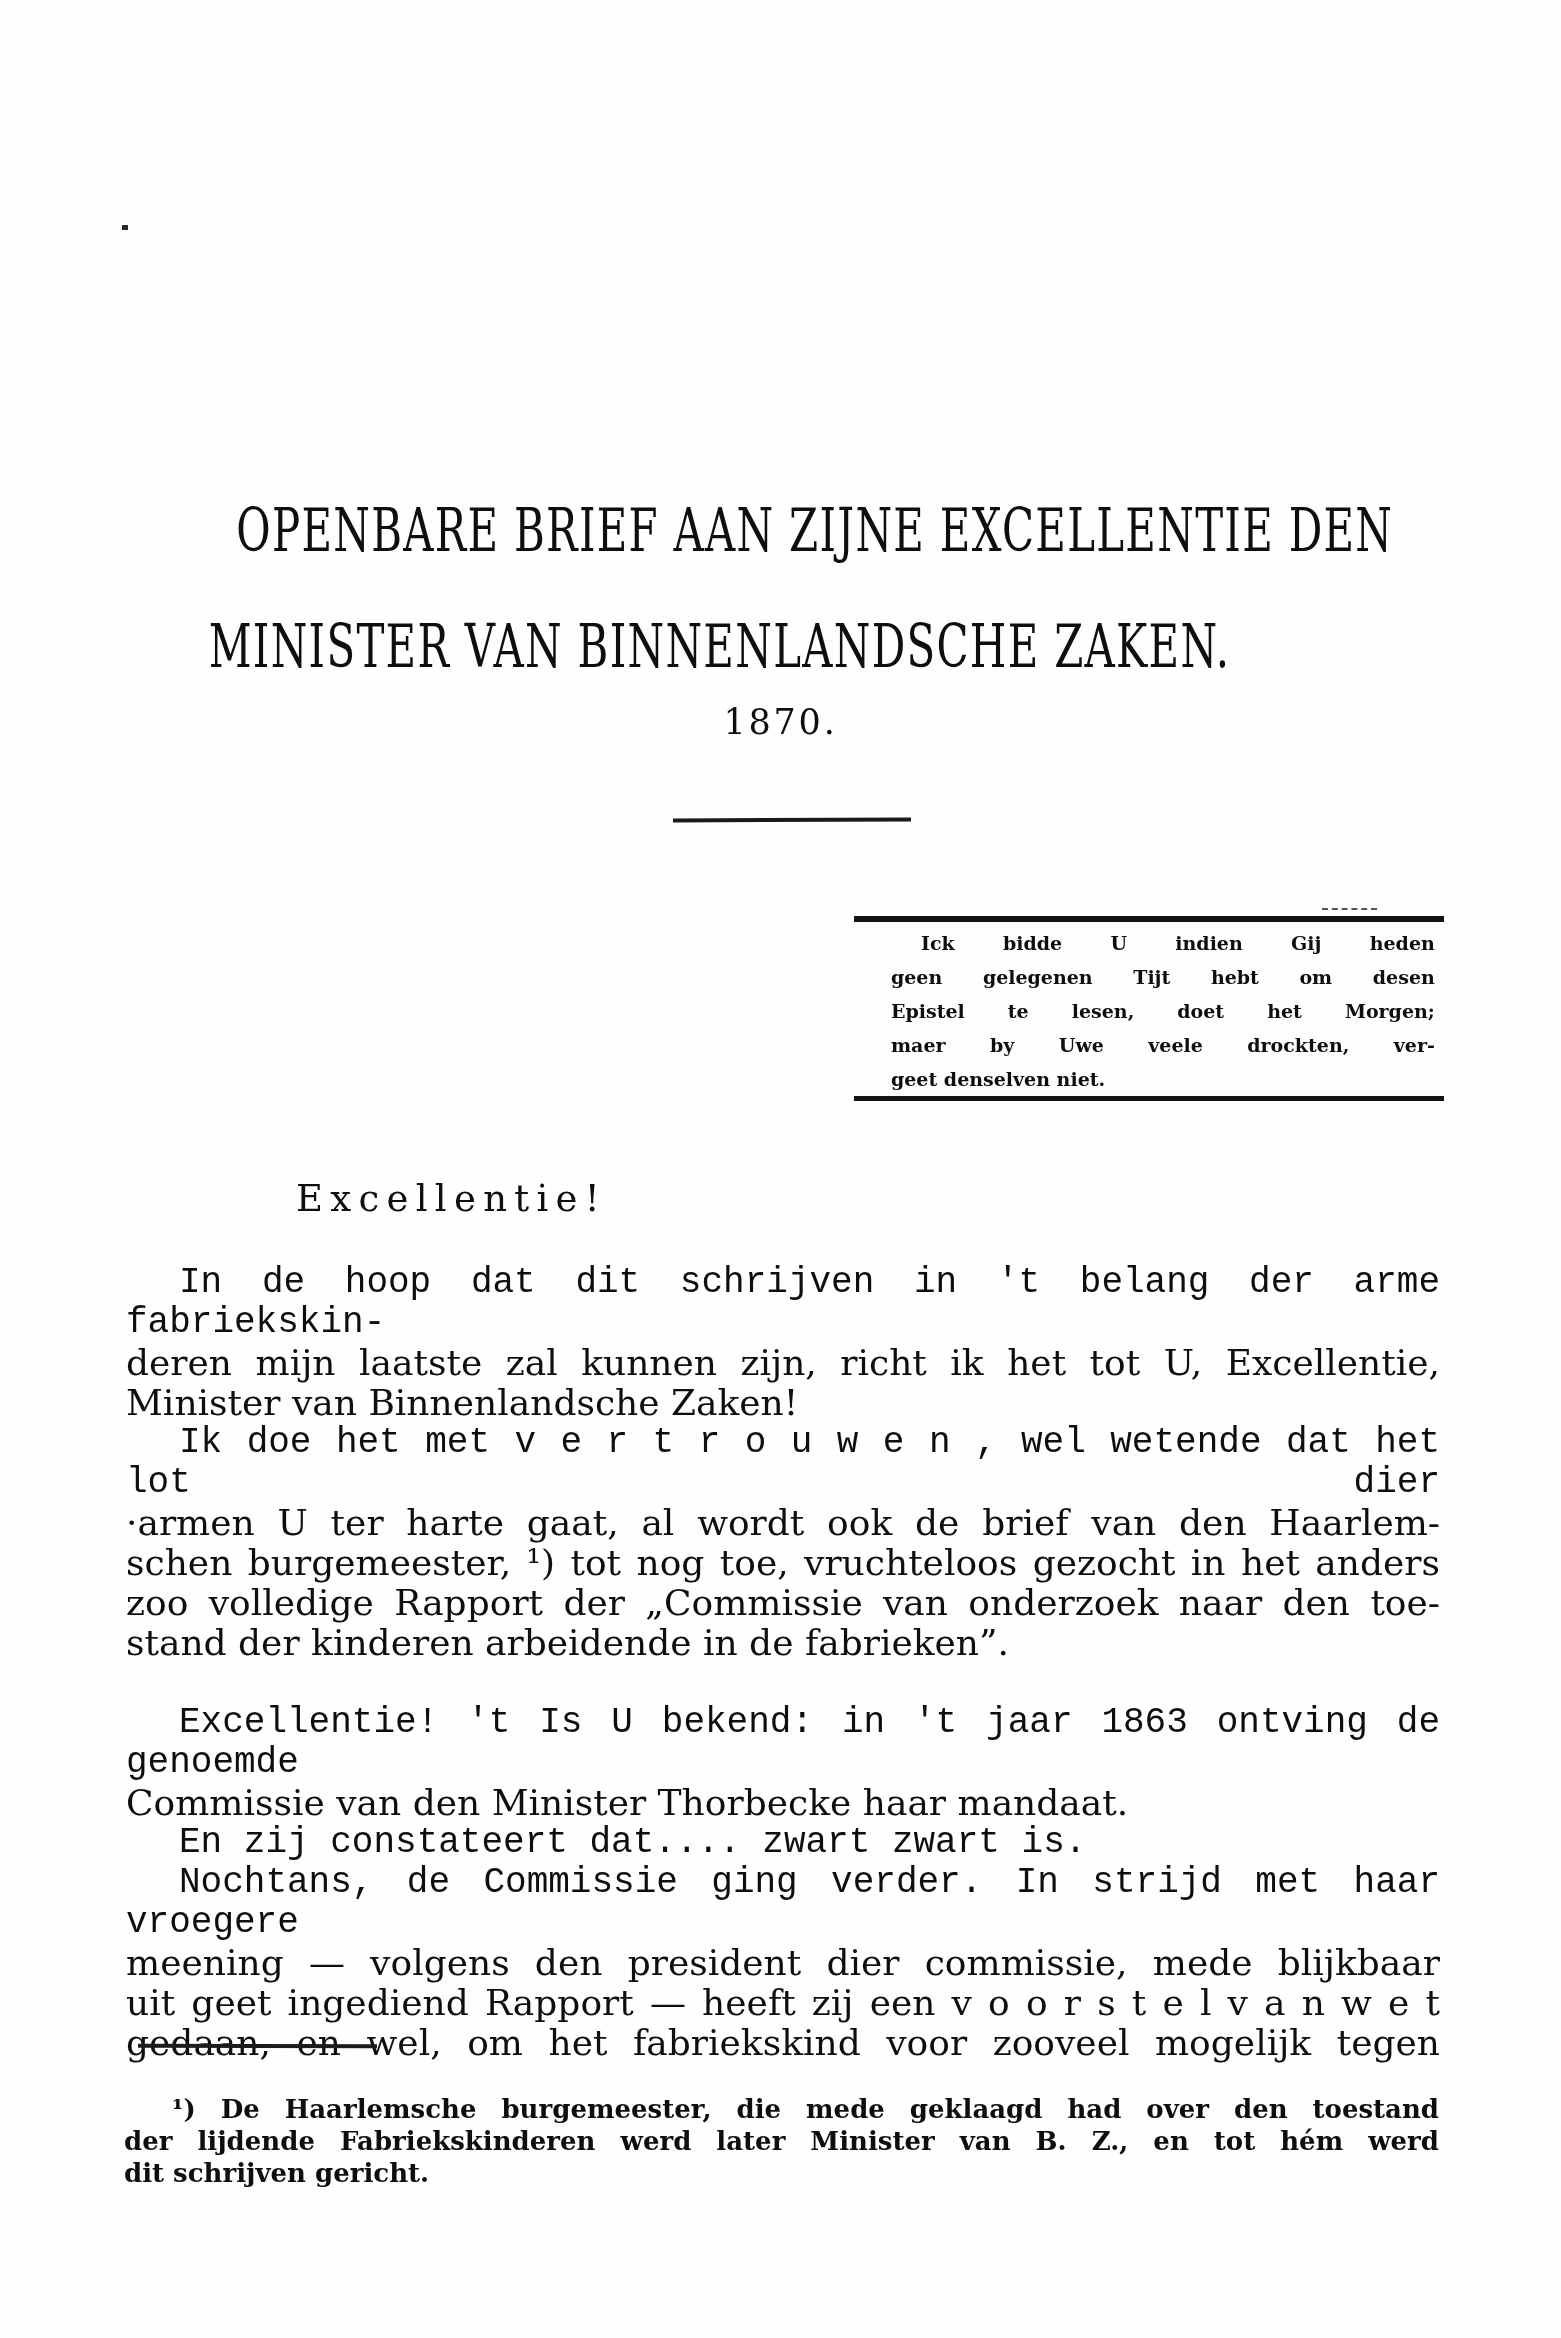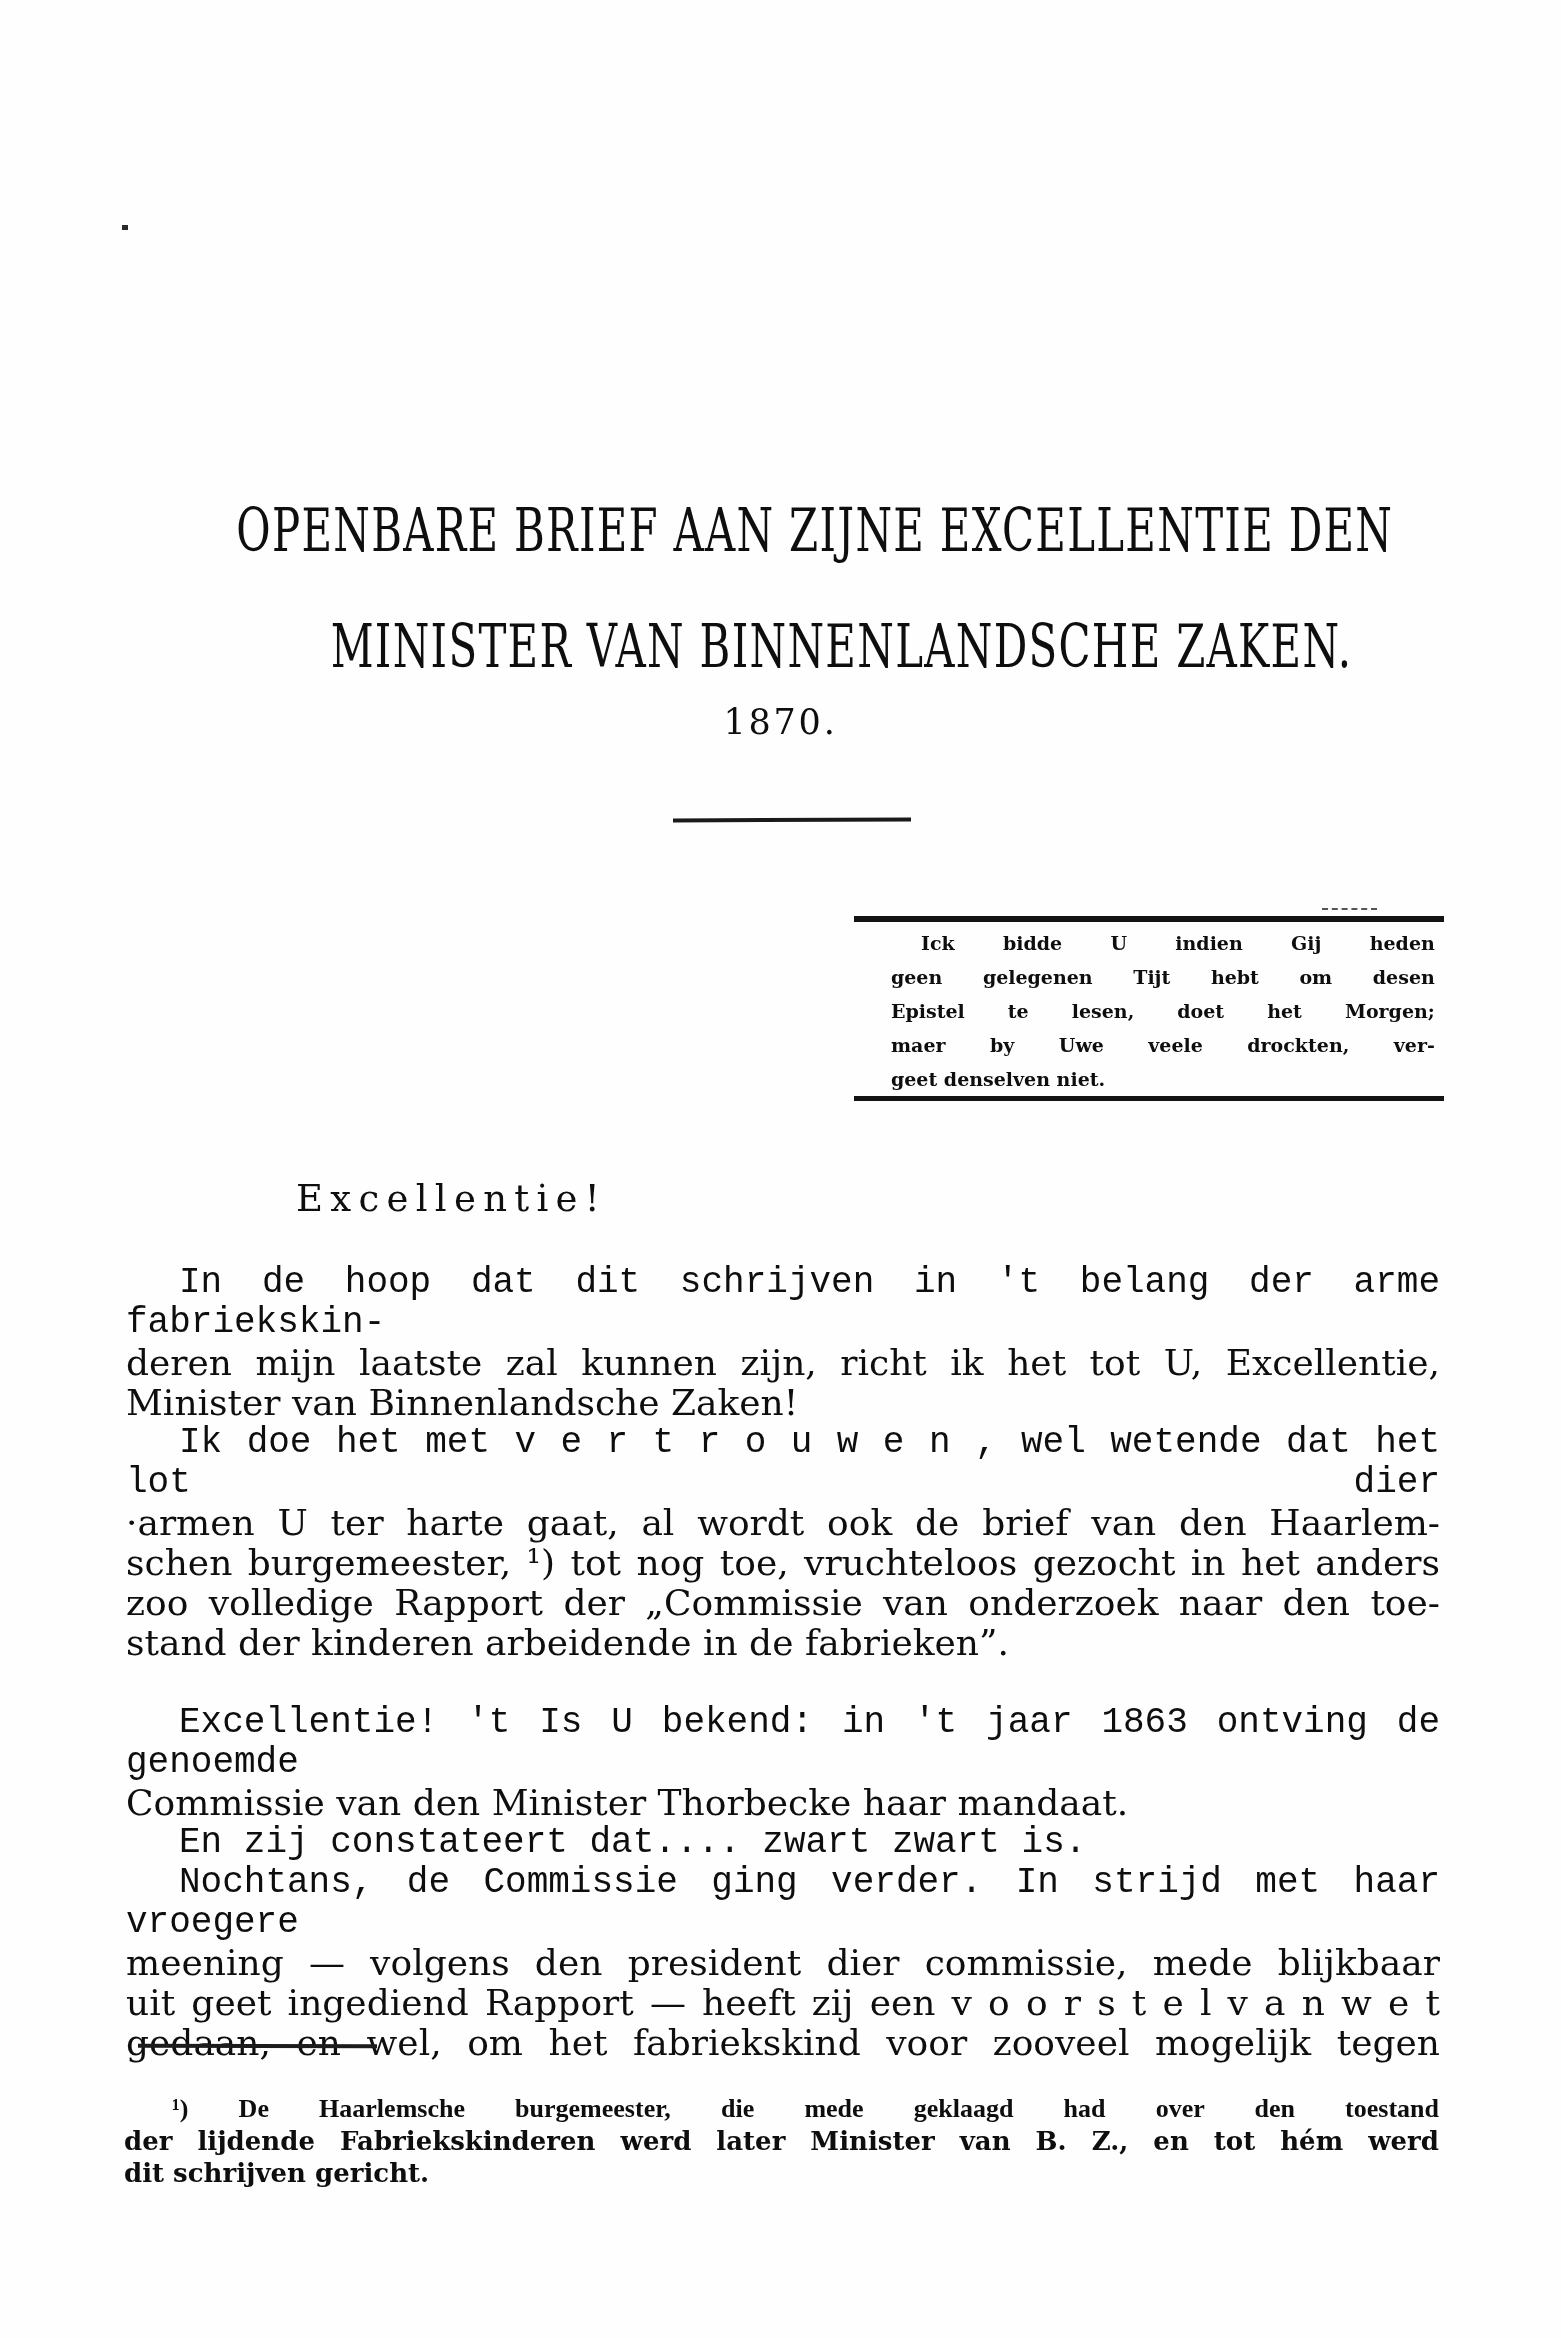--- a/index.html
+++ b/index.html
@@ -3,21 +3,21 @@
 <meta charset="utf-8">
 <style>
   html,body { margin:0; padding:0; background:#ffffff; }
   .page {
     position:relative; width:1561px; height:2338px;
     background:#fefefe; overflow:hidden;
     font-family:"DejaVu Serif","Liberation Serif",serif;
     color:#0e0e0e;
   }
   
-  .title-line { position:absolute; left:0; width:100%; text-align:right;
+  .title-line { position:absolute; left:0; width:100%; text-align:left;
     font-size:59px; line-height:61px; white-space:nowrap; }
   .title-line .squeeze { display:inline-block; transform:scaleX(0.71);
     transform-origin:50% 50%; letter-spacing:1.8px; }
   .t1 { top:500px; }
   .t2 { top:616px; }
   .year { position:absolute; left:0; width:100%; top:695px; text-align:center;
     font-size:35px; line-height:55px; letter-spacing:2.8px; }
   .title-rule { position:absolute; left:673px; top:818px; width:238px; height:3.7px;
     background:#1a1a1a; transform:rotate(-0.2deg); }
   
@@ -40,21 +40,21 @@
   .bl { text-align:justify; text-align-last:justify; }
   .bl.left { text-align:left; text-align-last:left; }
   .bl.ind { text-indent:53px;font-family:Liberation Mono, monospace; }
   .bl.gap { margin-top:40px; }
   
   .fn-rule { position:absolute; left:138px; top:2044px; width:239px; height:3.7px;
     background:#1c1c1c; transform:rotate(0.15deg); }
   .footnote { position:absolute; left:124px; top:2093px; width:1315px;
     font-size:26px; font-weight:bold; line-height:32px; }
   .fn-line { text-align:justify; text-align-last:justify; }
-  .fn-line.ind { text-indent:48px;font-family:Liberation Serif, serif; }
+  .fn-line.ind { text-indent:48px; }
   .fn-line.left { text-align:left; text-align-last:left; }
 </style>
 </head>
 <body>
 
 <div class="page">
 
   <div class="speck"></div>
 
   <div class="title-line t1">

